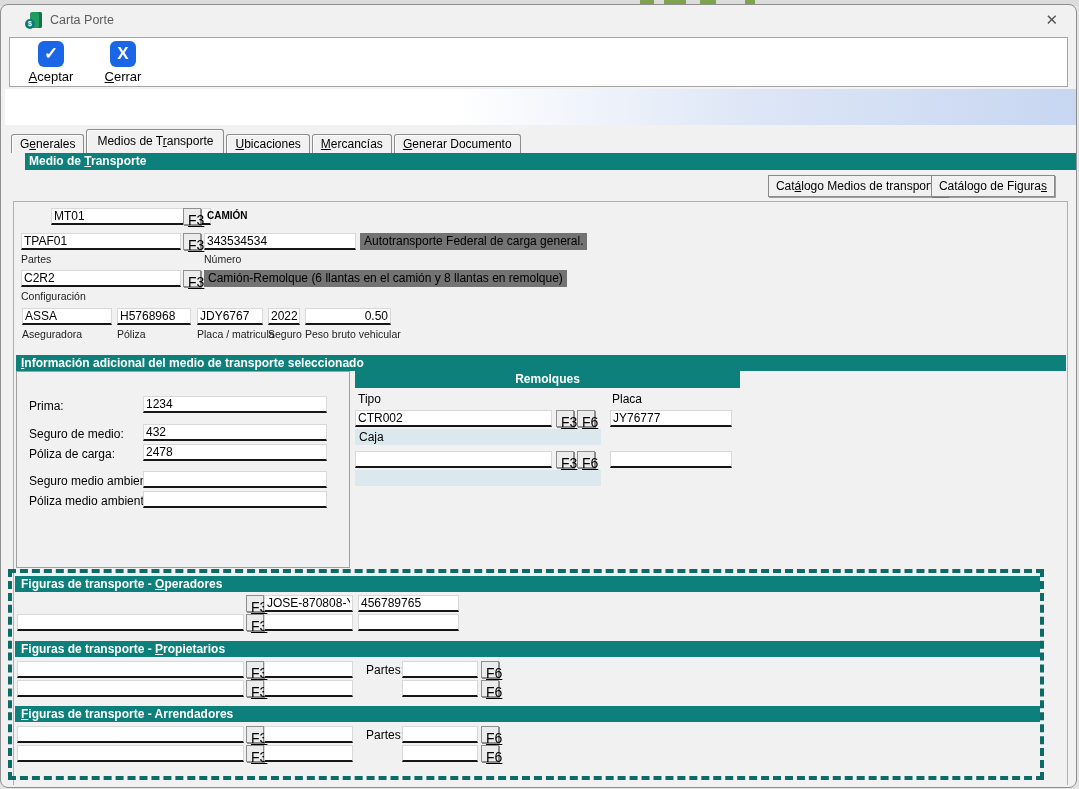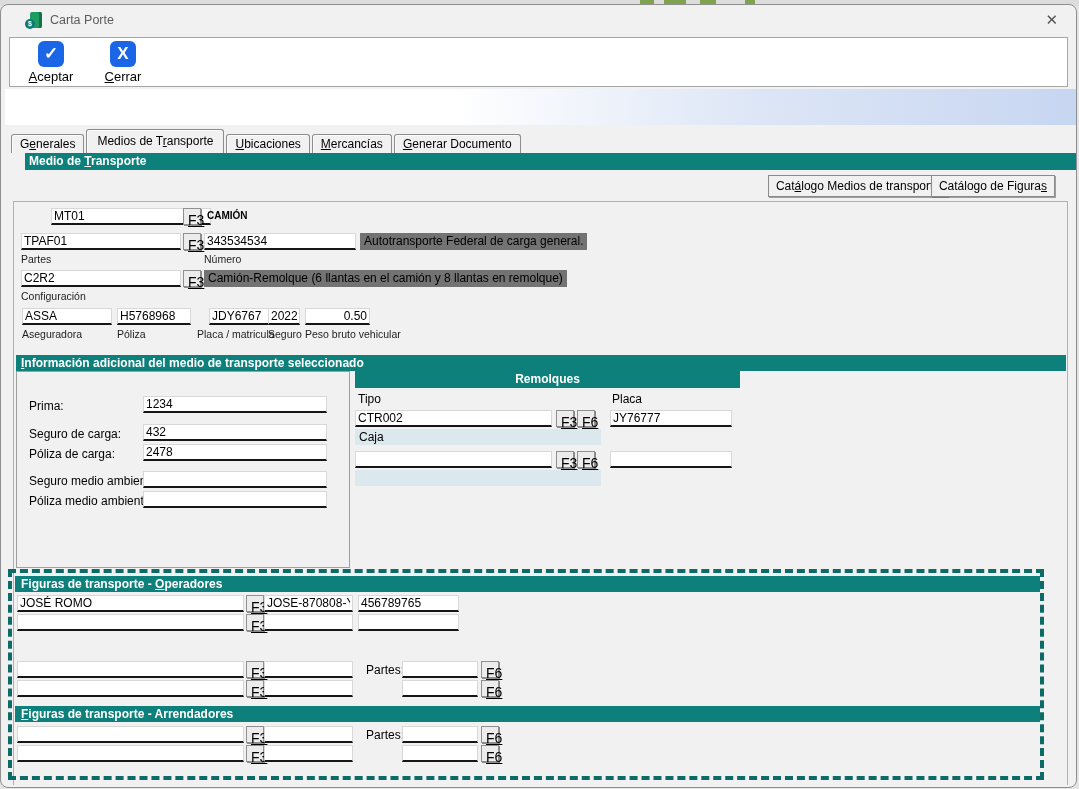--- a/index.html
+++ b/index.html
@@ -136,35 +136,35 @@
       <span class="slab" style="left:7px;top:51px;">Partes</span>
       <span class="slab" style="left:190px;top:51px;">Número</span>
 
       <input class="inp" style="left: 7px; top: 68px; width: 160px;" value="C2R2">
       <button class="fbtn" style="left:169px;top:68px;"><u>F3</u></button>
       <span class="desc" style="left:190px;top:68px;">Camión-Remolque (6 llantas en el camión y 8 llantas en remolque)</span>
       <span class="slab" style="left:7px;top:88px;">Configuración</span>
 
       <input class="inp" style="left: 8px; top: 106px; width: 90px;" value="ASSA">
       <input class="inp" style="left: 103px; top: 106px; width: 74px;" value="H5768968">
-      <input class="inp" style="left: 183px; top: 106px; width: 66px; margin-left: 12px;" value="JDY6767">
+      <input class="inp" style="left: 183px; top: 106px; width: 66px;" value="JDY6767">
       <input class="inp" style="left: 254px; top: 106px; width: 32px;" value="2022">
-      <input class="inp" style="left: 291px; top: 106px; width: 65px; text-align: right;" value="0.50">
+      <input class="inp" style="left: 291px; top: 106px; width: 86px; text-align: right;" value="0.50">
       <span class="slab" style="left:8px;top:126px;">Aseguradora</span>
       <span class="slab" style="left:103px;top:126px;">Póliza</span>
       <span class="slab" style="left:183px;top:126px;">Placa / matricula</span>
       <span class="slab" style="left:254px;top:126px;">Seguro</span>
       <span class="slab" style="left:291px;top:126px;">Peso bruto vehicular</span>
 
       <div class="tealbar bar-info"><span></span><u>I</u><span>nformación adicional del medio de transporte seleccionado</span></div>
 
       <div class="leftbox">
         <span class="flabel" style="left:12px;top:27px;">Prima:</span>
         <input class="inp" style="left: 126px; top: 24px; width: 184px;" value="1234">
-        <span class="flabel" style="left:12px;top:55px;">Seguro de carga:</span>
+        <span class="flabel" style="left:12px;top:55px;">Seguro de medio:</span>
         <input class="inp" style="left: 126px; top: 52px; width: 184px;" value="432">
         <span class="flabel" style="left:12px;top:75px;">Póliza de carga:</span>
         <input class="inp" style="left: 126px; top: 72px; width: 184px;" value="2478">
         <span class="flabel" style="left:12px;top:102px;">Seguro medio ambiente:</span>
         <input class="inp" style="left: 126px; top: 99px; width: 184px;" value="">
         <span class="flabel" style="left:12px;top:122px;">Póliza medio ambiente:</span>
         <input class="inp" style="left: 126px; top: 119px; width: 184px;" value="">
       </div>
 
       <div class="tealbar remheader">Remolques</div>
@@ -180,29 +180,29 @@
       <input class="inp" style="left: 341px; top: 249px; width: 197px;" value="">
       <button class="fbtn" style="left:542px;top:249px;"><u>F3</u></button>
       <button class="fbtn" style="left:563px;top:249px;"><u>F6</u></button>
       <input class="inp" style="left: 596px; top: 249px; width: 122px;" value="">
       <div class="remstrip" style="top:268px;"></div>
     </div>
 
     <div class="dashedbox">
 
       <div class="tealbar figbar" style="top:3px;"><span>Figuras de transporte - </span><u>O</u><span>peradores</span></div>
-      <input class="inp" style="left: 5px; top: 22px; width: 227px;" value="JOSÉ ROMO">
       <button class="fbtn" style="left:234px;top:22px;"><u>F3</u></button>
       <input class="inp" style="left: 252px; top: 22px; width: 89px;" value="JOSE-870808-Y76">
       <input class="inp" style="left: 346px; top: 22px; width: 101px;" value="456789765">
       <input class="inp" style="left: 5px; top: 41px; width: 227px;" value="">
       <button class="fbtn" style="left:234px;top:41px;"><u>F3</u></button>
       <input class="inp" style="left: 252px; top: 41px; width: 89px;" value="">
       <input class="inp" style="left: 346px; top: 41px; width: 101px;" value="">
 
+      <div class="tealbar figbar" style="top:68px;"><span>Figuras de transporte - </span><u>P</u><span>ropietarios</span></div>
       <input class="inp" style="left: 5px; top: 88px; width: 227px;" value="">
       <button class="fbtn" style="left:234px;top:88px;"><u>F3</u></button>
       <input class="inp" style="left: 252px; top: 88px; width: 89px;" value="">
       <span class="flabel" style="left:354px;top:90px;">Partes:</span>
       <input class="inp" style="left: 390px; top: 88px; width: 76px;" value="">
       <button class="fbtn" style="left:469px;top:88px;"><u>F6</u></button>
       <input class="inp" style="left: 5px; top: 107px; width: 227px;" value="">
       <button class="fbtn" style="left:234px;top:107px;"><u>F3</u></button>
       <input class="inp" style="left: 252px; top: 107px; width: 89px;" value="">
       <input class="inp" style="left: 390px; top: 107px; width: 76px;" value="">

